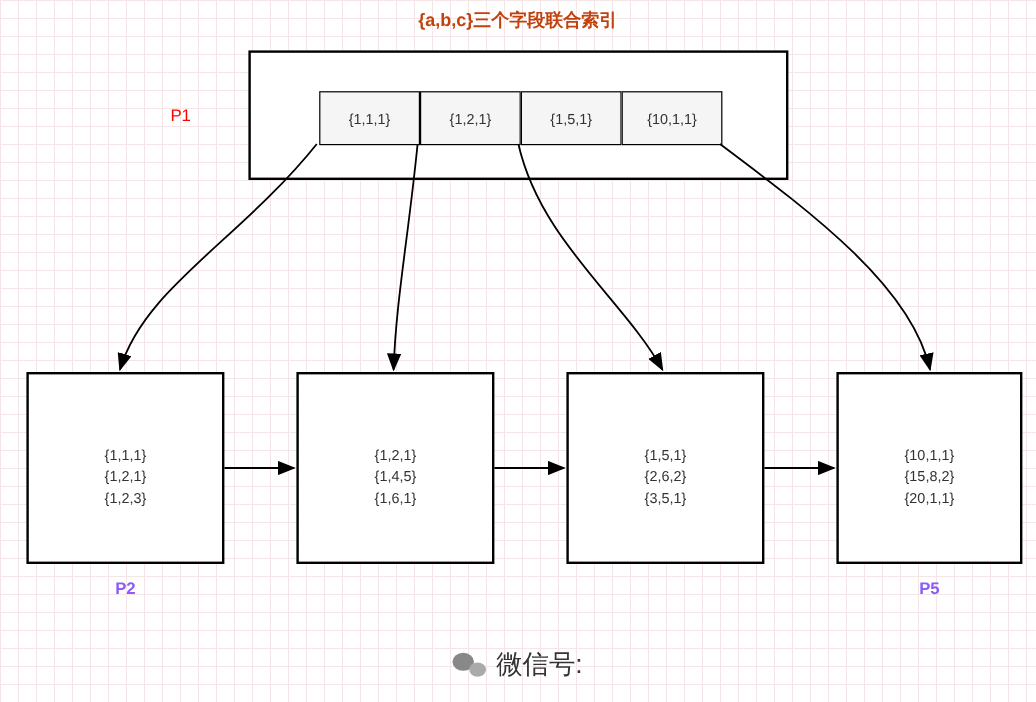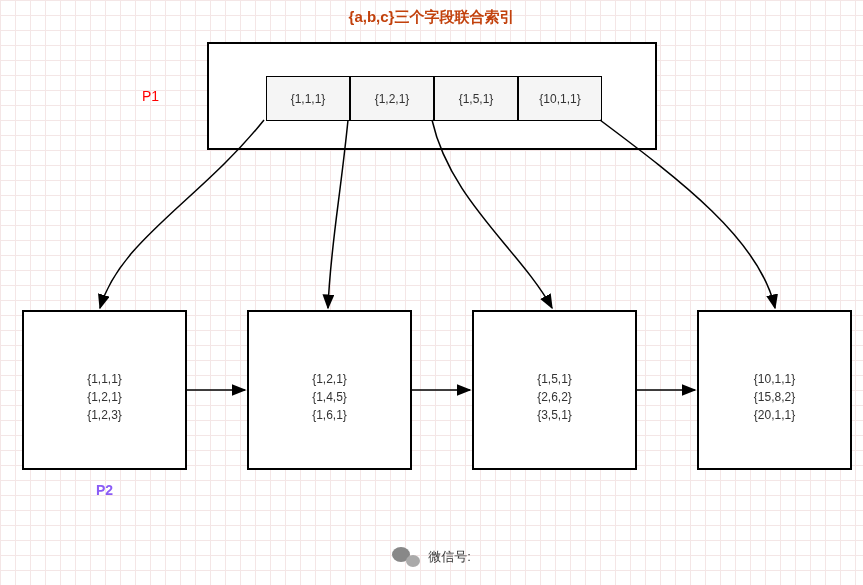--- a/index.html
+++ b/index.html
@@ -95,21 +95,21 @@
     position: absolute;
     left: 0; top: 0;
     width: 863px; height: 585px;
     pointer-events: none;
   }
   .footer {
     position: absolute;
     left: 0;
     bottom: 16px;
     width: 100%;
-    font-size: 13px;
+    font-size: 22px;
     color: #333;
     display: flex;
     align-items: center;
     justify-content: center;
     gap: 8px;
   }
   .wechat-icon {
     display: inline-flex;
     width: 28px;
     height: 24px;
@@ -170,20 +170,21 @@
     <div>{3,5,1}</div>
   </div>
 </div>
 
 <div class="leaf" id="leaf-p5">
   <div class="leaf-content">
     <div>{10,1,1}</div>
     <div>{15,8,2}</div>
     <div>{20,1,1}</div>
   </div>
+  <div class="leaf-label">P5</div>
 </div>
 
 <svg class="arrows">
   <defs>
     <marker id="arrowhead" markerWidth="10" markerHeight="8" refX="9" refY="4" orient="auto">
       <polygon points="0 0, 10 4, 0 8" fill="#000"></polygon>
     </marker>
   </defs>
 
   <path d="M 264 120 C 200 200, 120 240, 100 308" fill="none" stroke="#000" stroke-width="1.5" marker-end="url(#arrowhead)"></path>

